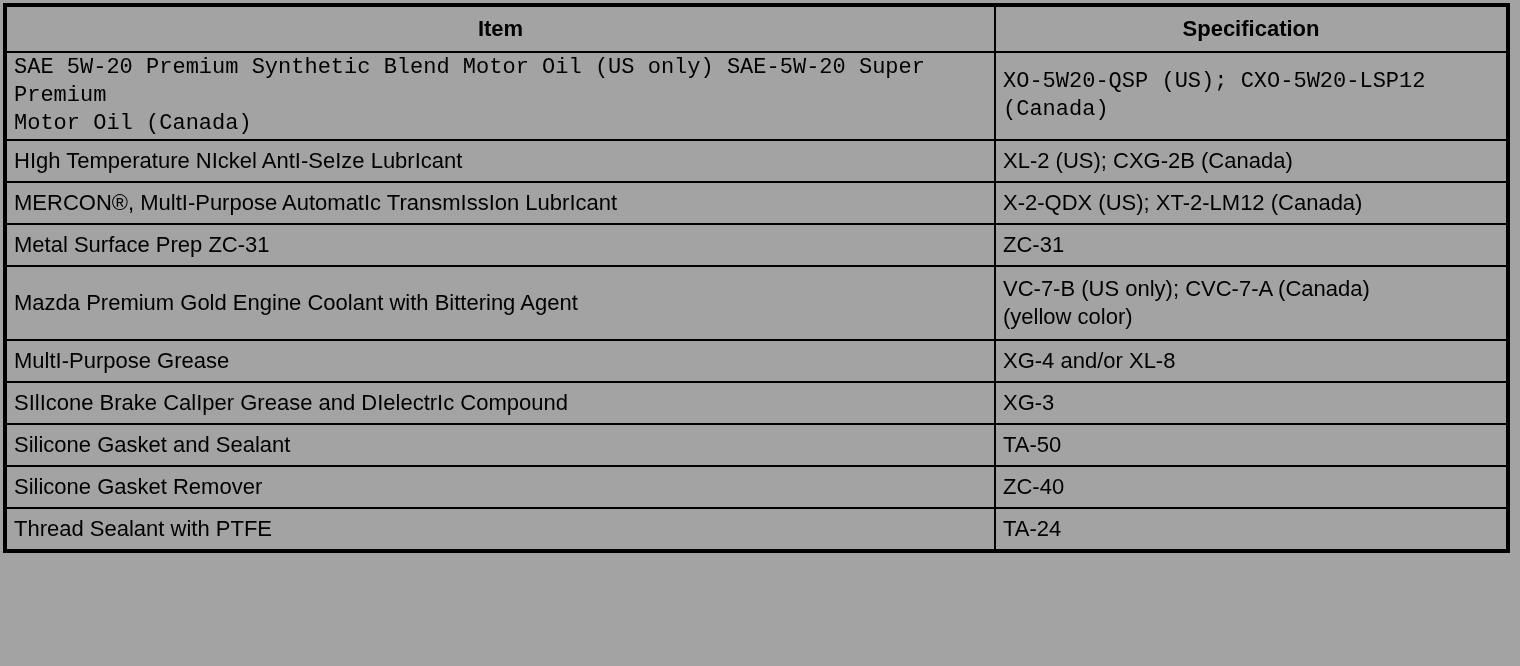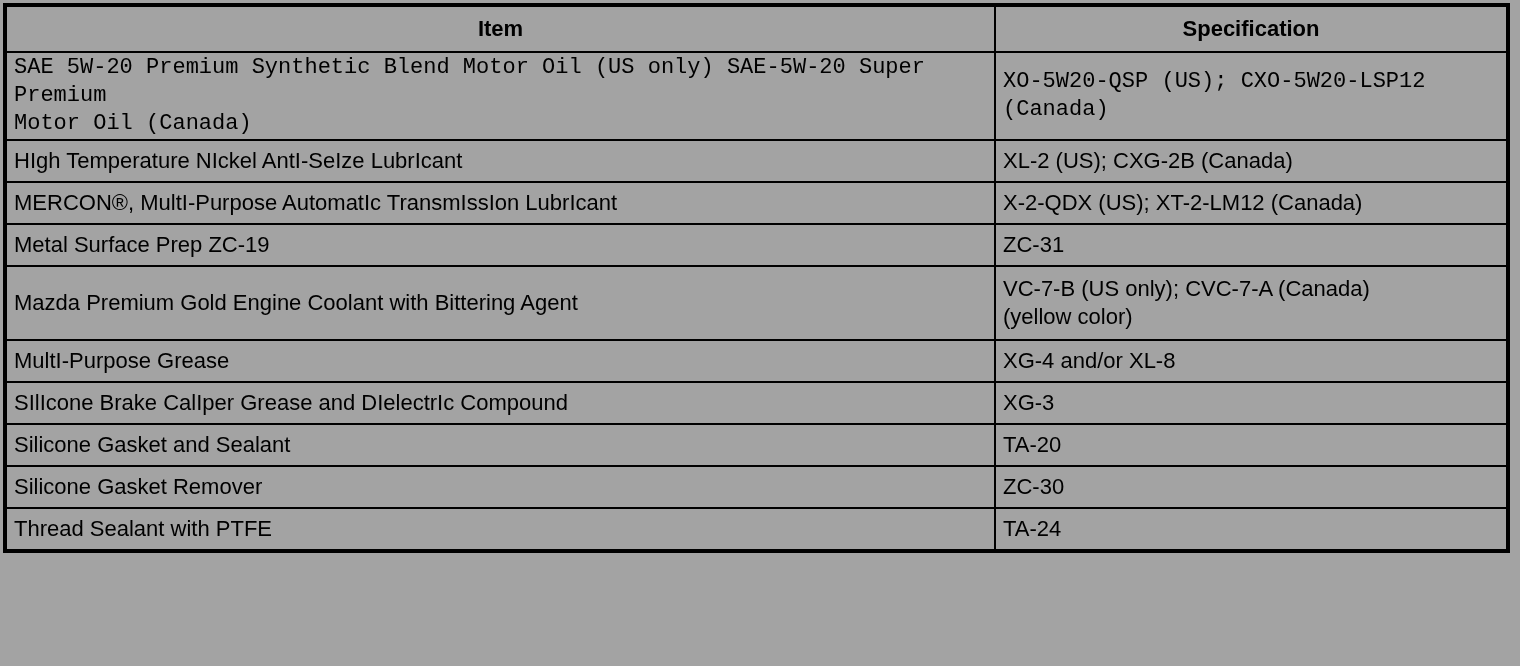--- a/index.html
+++ b/index.html
@@ -74,43 +74,43 @@
       </tr>
       <tr>
         <td>HIgh Temperature NIckel AntI-SeIze LubrIcant</td>
         <td>XL-2 (US); CXG-2B (Canada)</td>
       </tr>
       <tr>
         <td>MERCON®, MultI-Purpose AutomatIc TransmIssIon LubrIcant</td>
         <td>X-2-QDX (US); XT-2-LM12 (Canada)</td>
       </tr>
       <tr>
-        <td>Metal Surface Prep ZC-19</td>
+        <td>Metal Surface Prep ZC-31</td>
         <td>ZC-31</td>
       </tr>
       <tr class="row-two-line-b">
         <td>Mazda Premium Gold Engine Coolant with Bittering Agent</td>
         <td>VC-7-B (US only); CVC-7-A (Canada)
 (yellow color)</td>
       </tr>
       <tr>
         <td>MultI-Purpose Grease</td>
         <td>XG-4 and/or XL-8</td>
       </tr>
       <tr>
         <td>SIlIcone Brake CalIper Grease and DIelectrIc Compound</td>
         <td>XG-3</td>
       </tr>
       <tr>
         <td>Silicone Gasket and Sealant</td>
-        <td>TA-20</td>
+        <td>TA-50</td>
       </tr>
       <tr>
         <td>Silicone Gasket Remover</td>
-        <td>ZC-30</td>
+        <td>ZC-40</td>
       </tr>
       <tr>
         <td>Thread Sealant with PTFE</td>
         <td>TA-24</td>
       </tr>
     </tbody>
   </table>
 </div>
 
 </body></html>

